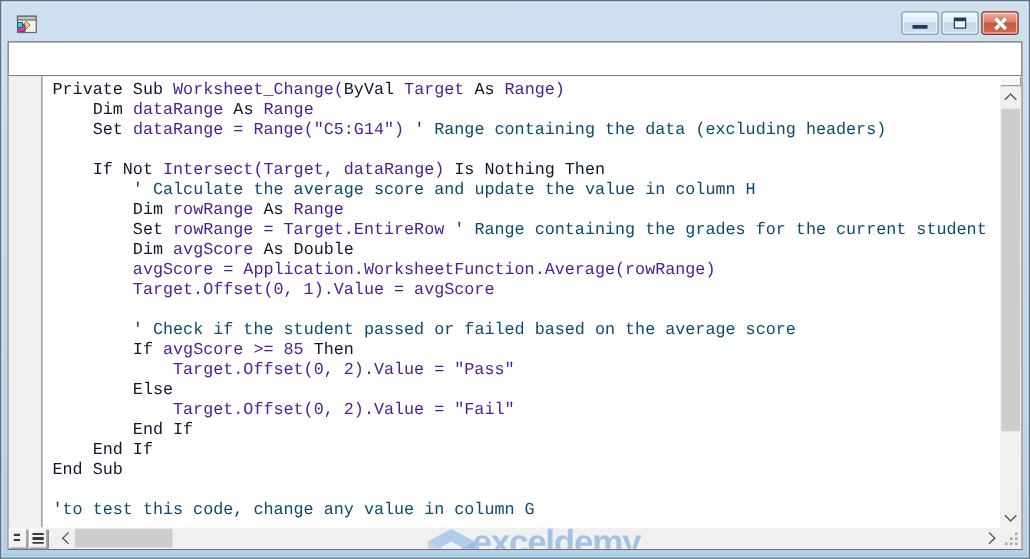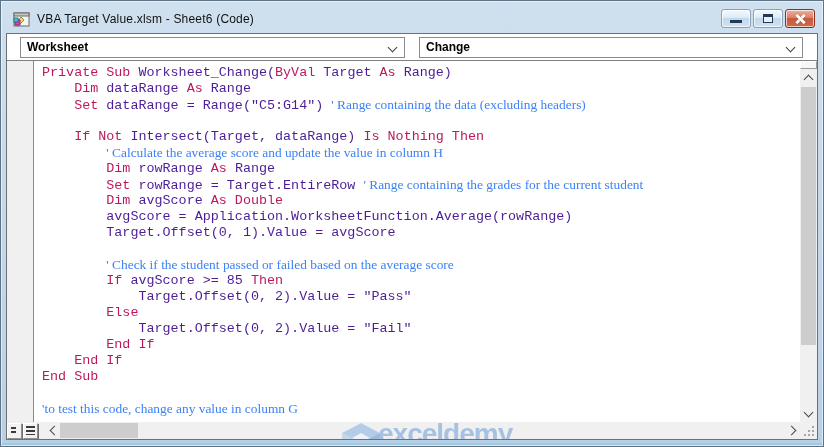--- a/index.html
+++ b/index.html
@@ -54,23 +54,23 @@
 
   
   .code-pane { position:absolute; left:0; top:26px; right:0; bottom:0; border-top:1px solid #808080; background:#fff; overflow:hidden; }
   .margin-bar { position:absolute; left:0; top:0; bottom:17px; width:27px; background:#f0f0f0; border-right:1px solid #8a8a8a; cursor:pointer; }
   .code-content {
     position:absolute; left:28px; top:0; right:17px; bottom:17px; background:#fff;
     font-family:"Liberation Mono","DejaVu Sans Mono",monospace; font-size:13.4px; line-height:16px;
     padding:4px 0 0 7px; white-space:pre; overflow:hidden; cursor:text; z-index:4;
   }
   .code-line { height:16px; position:relative; z-index:4; }
-  .tok-k { color:#be185d; }
+  .tok-k { color:#0f172a; }
   .tok-t { color:#4c1d95; }
-  .tok-c { color:#3b82f6;font-family:Liberation Serif, serif; }
+  .tok-c { color:#0c4a6e; }
 
   
   .vscroll { position:absolute; right:0; top:0; bottom:17px; width:17px; background:#f0f0f0; }
   .vsplit { position:absolute; top:0; left:0; right:0; height:8px; background:#f6f6f6;
     border:1px solid #9b9b9b; border-top-color:#fff; border-left-color:#fff; cursor:row-resize; }
   .varrow { position:absolute; left:0; width:17px; height:16px; display:flex; align-items:center; justify-content:center; cursor:pointer; }
   .varrow.up { top:9px; } .varrow.down { bottom:0; }
   .vthumb { position:absolute; left:1px; width:15px; top:26px; height:258px; background:#cdcdcd; cursor:grab; }
 
   .hscroll { position:absolute; left:0; right:17px; bottom:0; height:17px; background:#f0f0f0; display:flex; align-items:center; }
@@ -113,46 +113,35 @@
 <div class="window">
 
   <div class="titlebar">
     <svg class="app-icon" viewBox="0 0 17 15">
       <rect x="1" y="1" width="15" height="13" fill="#f4f4ef" stroke="#6a6a6a" stroke-width="1"></rect>
       <rect x="1" y="1" width="15" height="3" fill="#c8c8c0" stroke="#6a6a6a" stroke-width="1"></rect>
       <path d="M2 12 L8 5 L11 8 L5 14 Z" fill="#e8e06a" stroke="#7a7430" stroke-width="0.8"></path>
       <rect x="2" y="8" width="5" height="5" fill="#e040c0" stroke="#7a2060" stroke-width="0.8"></rect>
       <rect x="1" y="6" width="4" height="4" fill="#40c8d8" stroke="#20606a" stroke-width="0.8"></rect>
     </svg>
-    <span class="title-text">VBA Target Value.xlsm - Sheet6 (Code)</span>
     <div class="win-buttons">
       <div class="wbtn">
           <div class="ico-min"></div>
         </div>
       <div class="wbtn">
           <div class="ico-restore"></div>
         </div>
       <div class="wbtn close">
           <div class="ico-close"></div>
         </div>
     </div>
   </div>
 
   <div class="client">
 
-    <div class="combo-row">
-      <div class="combo combo-left">
-        <span class="combo-label">Worksheet</span>
-        <span class="combo-arrow"></span>
-      </div>
-      <div class="combo combo-right">
-        <span class="combo-label">Change</span>
-        <span class="combo-arrow"></span>
-      </div>
-    </div>
 
     <div class="code-pane">
       <div class="margin-bar"></div>
       <div class="code-content"><div class="code-line"><span class="tok-k">Private Sub </span><span class="tok-t">Worksheet_Change(</span><span class="tok-k">ByVal</span><span class="tok-t"> Target </span><span class="tok-k">As</span><span class="tok-t"> Range)</span></div><div class="code-line"><span class="tok-t">    </span><span class="tok-k">Dim</span><span class="tok-t"> dataRange </span><span class="tok-k">As</span><span class="tok-t"> Range</span></div><div class="code-line"><span class="tok-t">    </span><span class="tok-k">Set</span><span class="tok-t"> dataRange = Range("C5:G14") </span><span class="tok-c">' Range containing the data (excluding headers)</span></div><div class="code-line">&nbsp;</div><div class="code-line"><span class="tok-t">    </span><span class="tok-k">If Not</span><span class="tok-t"> Intersect(Target, dataRange) </span><span class="tok-k">Is Nothing Then</span></div><div class="code-line"><span class="tok-t">        </span><span class="tok-c">' Calculate the average score and update the value in column H</span></div><div class="code-line"><span class="tok-t">        </span><span class="tok-k">Dim</span><span class="tok-t"> rowRange </span><span class="tok-k">As</span><span class="tok-t"> Range</span></div><div class="code-line"><span class="tok-t">        </span><span class="tok-k">Set</span><span class="tok-t"> rowRange = Target.EntireRow </span><span class="tok-c">' Range containing the grades for the current student</span></div><div class="code-line"><span class="tok-t">        </span><span class="tok-k">Dim</span><span class="tok-t"> avgScore </span><span class="tok-k">As Double</span></div><div class="code-line"><span class="tok-t">        avgScore = Application.WorksheetFunction.Average(rowRange)</span></div><div class="code-line"><span class="tok-t">        Target.Offset(0, 1).Value = avgScore</span></div><div class="code-line">&nbsp;</div><div class="code-line"><span class="tok-t">        </span><span class="tok-c">' Check if the student passed or failed based on the average score</span></div><div class="code-line"><span class="tok-t">        </span><span class="tok-k">If</span><span class="tok-t"> avgScore &gt;= 85 </span><span class="tok-k">Then</span></div><div class="code-line"><span class="tok-t">            Target.Offset(0, 2).Value = "Pass"</span></div><div class="code-line"><span class="tok-t">        </span><span class="tok-k">Else</span></div><div class="code-line"><span class="tok-t">            Target.Offset(0, 2).Value = "Fail"</span></div><div class="code-line"><span class="tok-t">        </span><span class="tok-k">End If</span></div><div class="code-line"><span class="tok-t">    </span><span class="tok-k">End If</span></div><div class="code-line"><span class="tok-k">End Sub</span></div><div class="code-line">&nbsp;</div><div class="code-line"><span class="tok-c">'to test this code, change any value in column G</span></div></div>
 
       <div class="watermark">
         <svg class="wm-logo" viewBox="0 0 40 40">
           <polygon points="20,2 37,11 37,29 20,38 3,29 3,11" fill="#c3d7ee"></polygon>
           <polygon points="20,2 37,11 20,20 3,11" fill="#a9c6e6"></polygon>
           <polygon points="20,20 37,11 37,29 20,38" fill="#8db4dd"></polygon>

